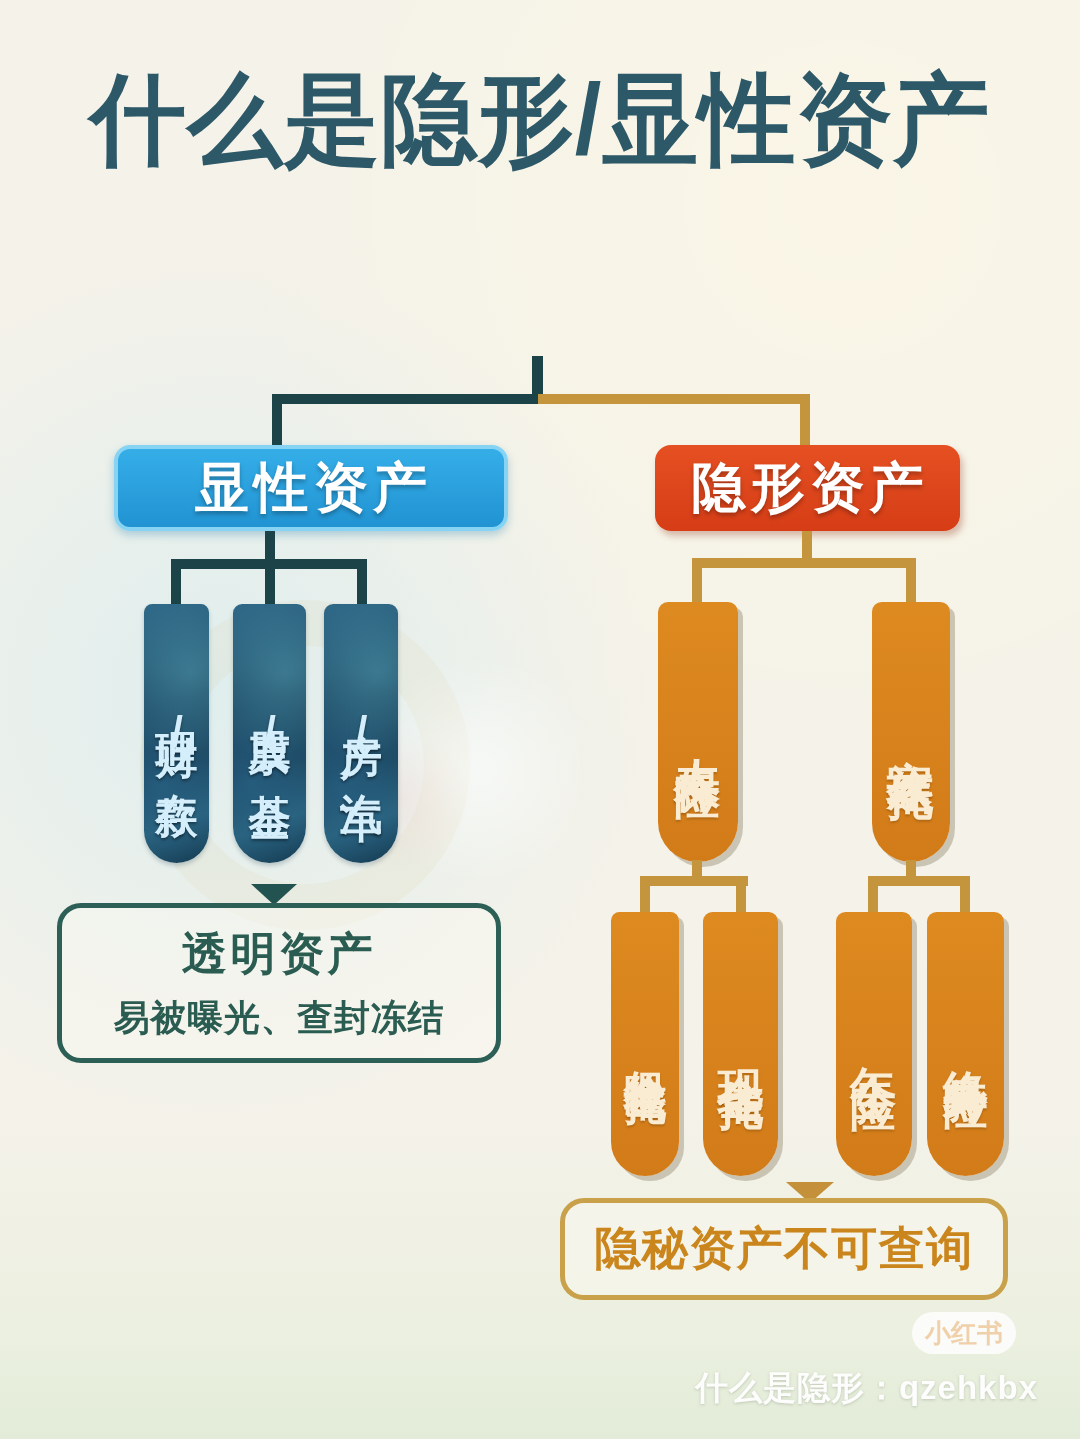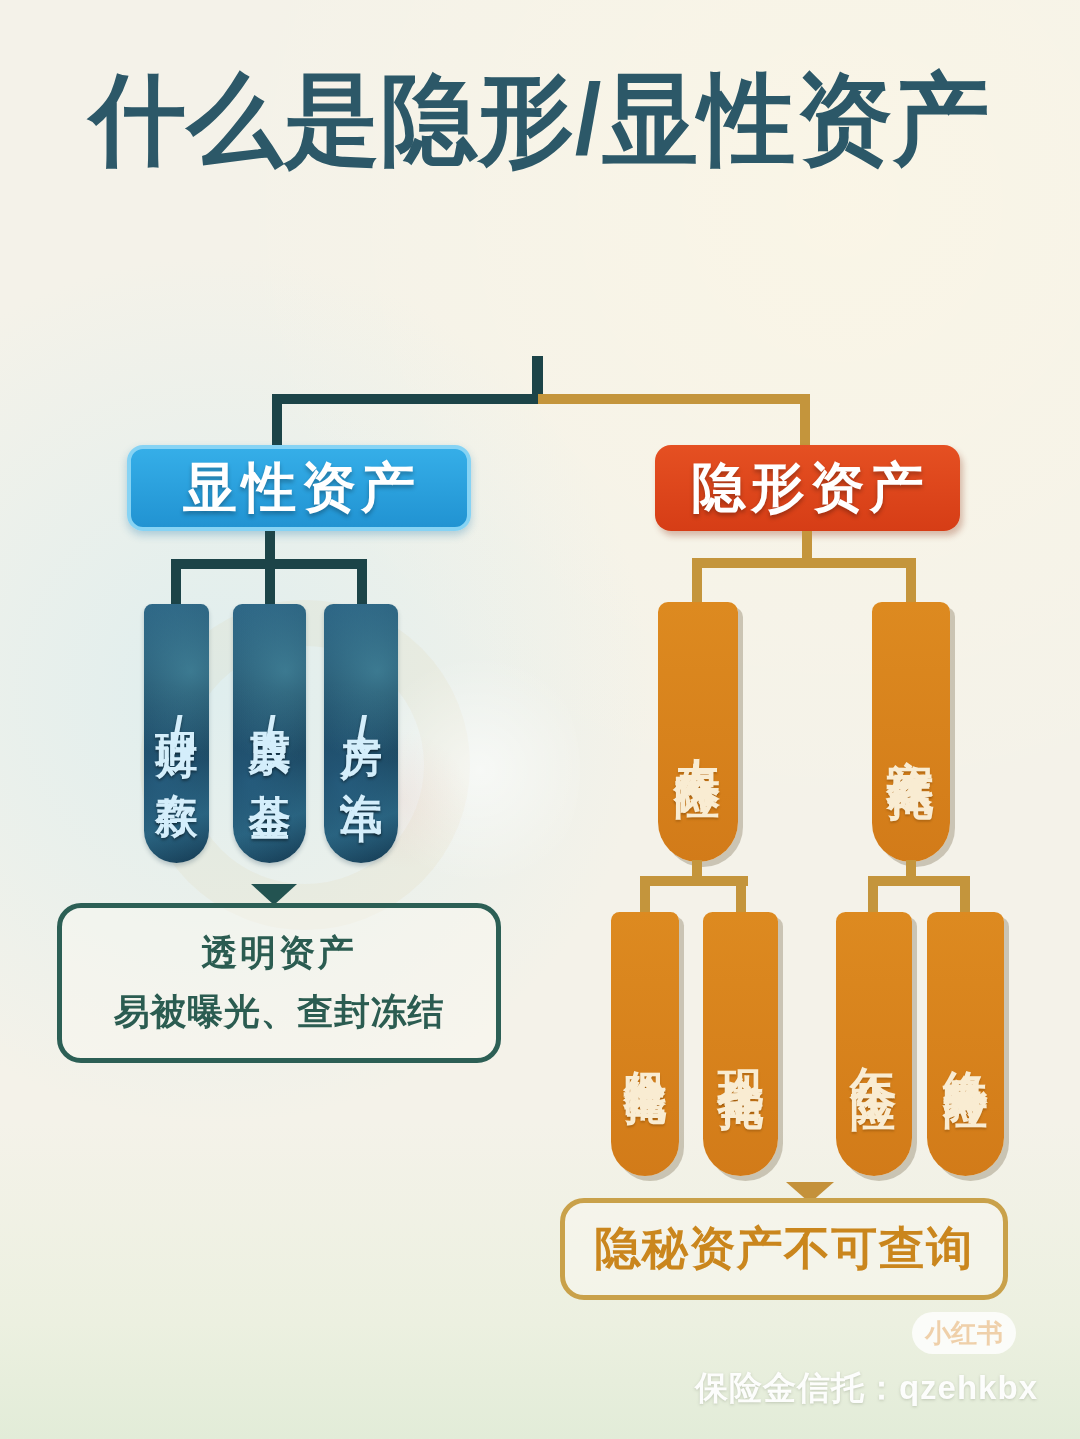--- a/index.html
+++ b/index.html
@@ -43,21 +43,21 @@
   .conn.dark{background:#1c4448;}
   .conn.gold{background:#c4953c;}
   
   .hdr{
     position:absolute;height:86px;border-radius:16px;
     display:flex;align-items:center;justify-content:center;
     color:#fff;font-weight:800;font-size:54px;
   }
   .hdr span{letter-spacing:.1em;margin-right:-.1em;text-shadow:0 3px 4px rgba(0,0,0,0.28);}
   .hdr.visible-hdr{
-    left:127px;top:445px;width:344px;
+    left:114px;top:445px;width:394px;
     background:linear-gradient(180deg,#35aee8,#2193d2);
     border:4px solid #86d3f4;box-sizing:border-box;
     box-shadow:0 4px 8px rgba(30,120,170,0.3);
   }
   .hdr.hidden-hdr{
     left:655px;top:445px;width:305px;
     background:linear-gradient(180deg,#e55022,#d63d16);
     box-shadow:3px 5px 6px rgba(140,50,20,0.3);
   }
   
@@ -90,21 +90,21 @@
   
   .note{
     position:absolute;box-sizing:border-box;border-radius:24px;
     display:flex;flex-direction:column;align-items:center;justify-content:center;
     background:rgba(250,249,241,0.45);
   }
   .note.teal-note{
     left:57px;top:903px;width:444px;height:160px;
     border:5px solid #2c5f55;color:#2b5c51;
   }
-  .note.teal-note .l1{font-size:36px;font-weight:800;letter-spacing:.08em;}
+  .note.teal-note .l1{font-size:45px;font-weight:800;letter-spacing:.08em;}
   .note.teal-note .l2{font-size:36px;font-weight:800;margin-top:10px;letter-spacing:.02em;}
   .note.gold-note{
     left:560px;top:1198px;width:448px;height:102px;
     border:5px solid #c9a14a;color:#ca861d;
   }
   .note.gold-note .l1{font-size:46px;font-weight:800;letter-spacing:.03em;}
   
   .wm-badge{
     position:absolute;left:912px;top:1312px;width:104px;height:42px;
     background:rgba(255,255,255,0.8);border-radius:21px;
@@ -201,15 +201,15 @@
 
   <div class="tri gold" style="left:786px;top:1182px;"></div>
 
   <div class="note gold-note">
     <div class="l1">隐秘资产不可查询</div>
   </div>
 
   <div class="wm-badge">
     <span>小红书</span>
   </div>
-  <div class="wm-account">保险金信托：qzehkbx</div>
+  <div class="wm-account">什么是隐形：qzehkbx</div>
 
 </div>
 
 </body></html>

